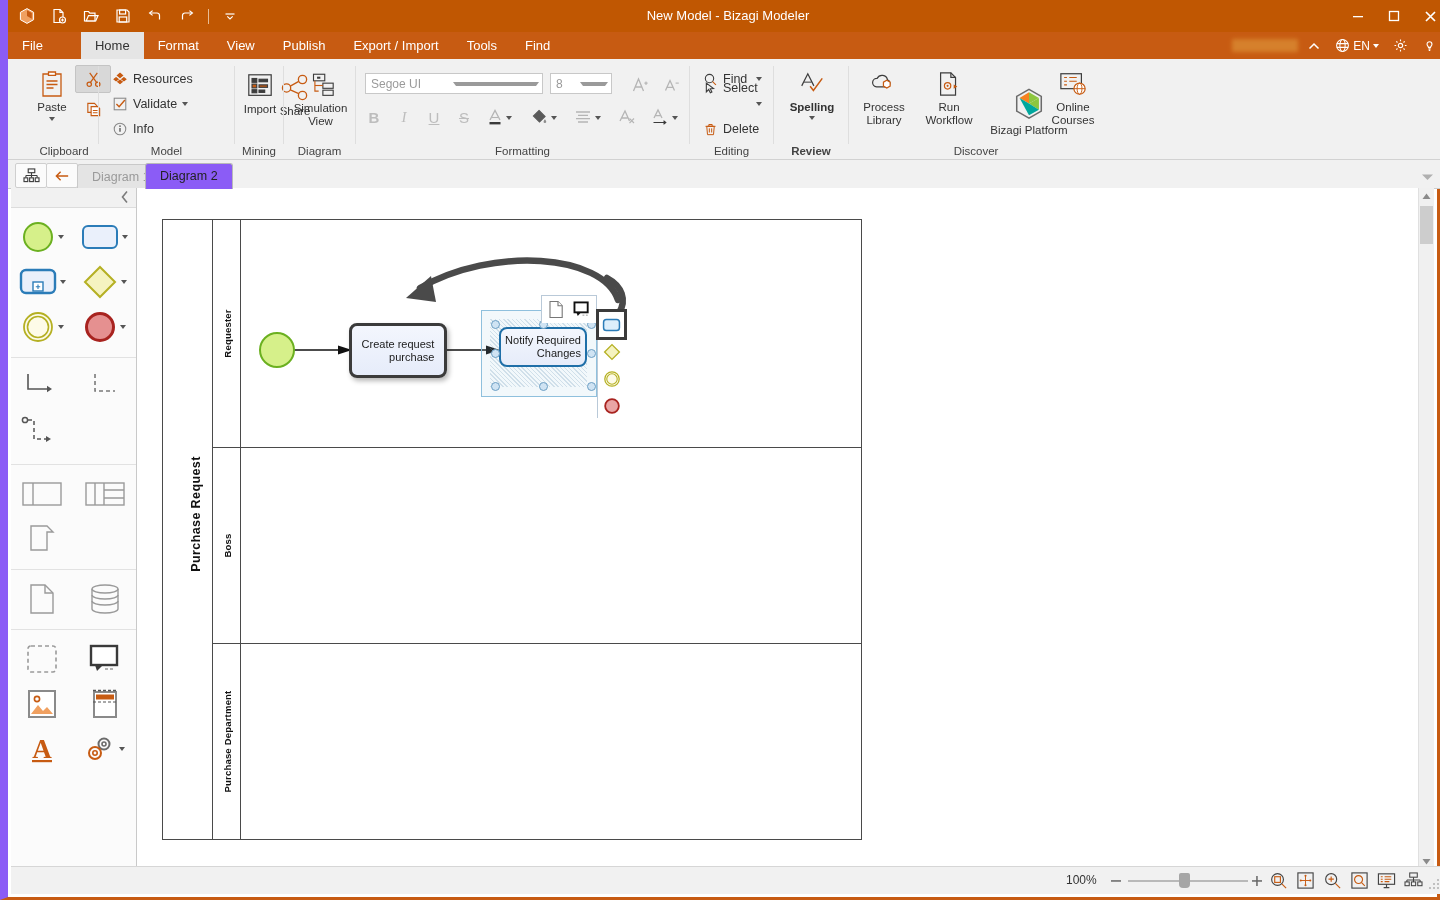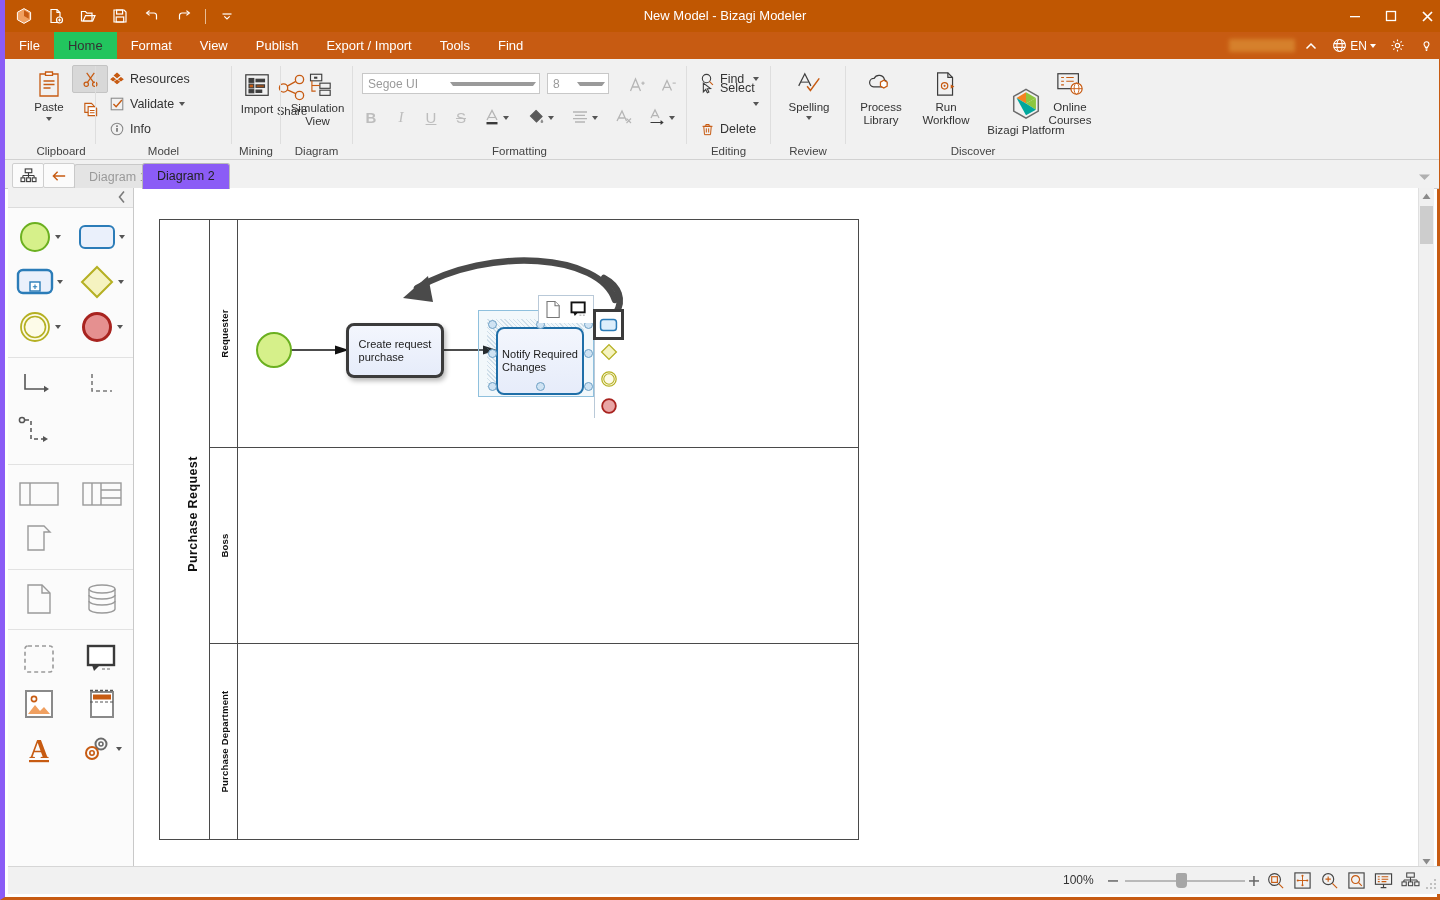--- a/index.html
+++ b/index.html
@@ -3,38 +3,38 @@
 <meta charset="utf-8">
 <style>
   html,body{margin:0;padding:0;}
   body{
     width:1440px;height:900px;overflow:hidden;
     font-family:"Liberation Sans", sans-serif;
     background:#ffffff;
     -webkit-font-smoothing:antialiased;
   }
   #app{position:relative;width:1440px;height:900px;box-sizing:border-box;
-       border-left:5px solid #8b5cf6;border-right:3px solid #C75B12;
+       border-left:8px solid #8b5cf6;border-right:3px solid #C75B12;
        border-bottom:3px solid #C75B12;background:#ffffff;}
 
   
   .titlebar{position:absolute;left:0;top:0;width:1440px;height:32px;background:#C05702;}
   .qat{position:absolute;left:0;top:0;height:32px;display:flex;align-items:center;padding-left:4px;gap:2px;}
   .qat .qbtn{width:30px;height:28px;display:flex;align-items:center;justify-content:center;cursor:pointer;}
   .qat .qsep{width:1px;height:15px;background:#e8bd95;margin:0 4px;}
   .wintitle{position:absolute;left:0;top:0;width:1440px;height:32px;line-height:32px;
             text-align:center;color:#fff;font-size:13px;}
   .wbtns{position:absolute;right:0;top:0;height:32px;display:flex;}
   .wbtn{width:36px;height:32px;display:flex;align-items:center;justify-content:center;cursor:pointer;}
 
   
   .menubar{position:absolute;left:0;top:32px;width:1440px;height:27px;background:#C75B12;}
   .menuitems{position:absolute;left:0;top:0;height:27px;display:flex;align-items:stretch;}
   .mi{padding:0 14px;height:27px;line-height:27px;color:#ffffff;font-size:13px;cursor:pointer;white-space:nowrap;}
-  .mi.active{background:#22c55e;color:#333333;}
+  .mi.active{background:#e5e5e5;color:#333333;margin-left:24px;}
   .menuright{position:absolute;right:6px;top:0;height:27px;display:flex;align-items:center;gap:4px;}
   .redact{width:66px;height:13px;background:#d8852f;border-radius:1px;filter:blur(2px);opacity:.9}
   .mr-btn{height:27px;display:flex;align-items:center;justify-content:center;padding:0 5px;cursor:pointer;color:#fff;font-size:12px;gap:3px;}
 
   
   .ribbon{position:absolute;left:0;top:59px;width:1434px;height:100px;background:#F1F1F1;
           border-bottom:1px solid #d2d2d2;}
   .rgroup{position:absolute;top:0;height:100px;}
   .rgroup .glabel{position:absolute;bottom:2px;left:0;width:100%;text-align:center;
                   font-size:11.5px;color:#444;}
@@ -88,21 +88,21 @@
   .poolhdr{position:absolute;left:0;top:0;width:50px;height:100%;border-right:1px solid #4a4a4a;box-sizing:border-box;}
   .poolname{position:absolute;left:-247px;top:287px;width:560px;text-align:center;
             transform:rotate(-90deg);font-size:12.5px;font-weight:bold;color:#111;letter-spacing:.4px;}
   .lane{position:absolute;left:50px;box-sizing:border-box;}
   .lanehdr{position:absolute;left:0;top:0;width:28px;height:100%;border-right:1px solid #4a4a4a;box-sizing:border-box;}
   .lanename{position:absolute;font-size:9.5px;font-weight:bold;color:#111;white-space:nowrap;
             transform:rotate(-90deg);transform-origin:center;letter-spacing:.2px;}
 
   .bpmn-task{position:absolute;box-sizing:border-box;border-radius:8px;
              background:linear-gradient(180deg,#F3F6FD 0%,#E6ECFA 100%);
-             display:flex;align-items:center;justify-content:center;text-align:left;
+             display:flex;align-items:center;justify-content:center;text-align:right;
              font-size:11px;color:#1b1b1b;line-height:13px;cursor:pointer;}
   .handle{position:absolute;width:7px;height:7px;border-radius:50%;background:#cfe3f3;border:1px solid #6c9fc4;}
 
   .ctxbar{position:absolute;background:#fbfbfb;border:1px solid #b9c9d8;box-sizing:border-box;}
   .ctxcell{width:27px;height:27px;display:flex;align-items:center;justify-content:center;cursor:pointer;background:#fff;}
 
   
   .statusbar{position:absolute;left:3px;bottom:3px;width:1434px;height:27px;background:#F1F1F1;
              border-top:1px solid #d6d6d6;}
   .zoomlbl{position:absolute;left:1055px;top:0;height:27px;line-height:27px;font-size:12px;color:#333;}
@@ -421,21 +421,21 @@
           <path d="M4.5 5.2h9l-.9 10H5.4z"></path>
             <path d="M3 5.2h12M7 3h4v2.2H7z"></path>
             <path d="M7.6 7.6v5M10.4 7.6v5"></path>
         </svg>
         <span class="lbl">Delete</span>
       </div>
       <div class="glabel" style="width:83px;">Editing</div>
     </div>
     <div class="rsep" style="left:765px"></div>
 
-    <div class="rgroup" style="left:766px;width:74px;">
+    <div class="rgroup" style="left:766px;width:74px;font-weight:bold;">
       <div class="bigbtn" style="position:absolute;left:5px;top:6px;width:64px;height:72px;">
         <svg width="30" height="28" viewBox="0 0 32 30" fill="none">
           <path d="M5 17L11.5 4 18 17" stroke="#3d3d3d" stroke-width="1.3"></path>
             <path d="M7.5 13h8" stroke="#3d3d3d" stroke-width="1.1"></path>
           <path d="M14 17.5l3.5 4.5L27 9" stroke="#C75B12" stroke-width="1.6"></path>
         </svg>
         <div class="lbl">Spelling</div>
         <span class="caret" style="margin-top:2px"></span>
       </div>
       <div class="glabel" style="width:74px;">Review</div>
@@ -782,21 +782,21 @@
         <span>
           <span>Create request</span><br><span>purchase</span>
         </span>
       </div>
 
       <div style="position:absolute;left:318px;top:90px;width:114px;height:85px;
            border:1px solid #8fc0dd;background:rgba(160,205,230,.14);"></div>
       <div style="position:absolute;left:327px;top:99px;width:97px;height:68px;
            background:repeating-linear-gradient(45deg,rgba(120,160,190,.28) 0 1px,transparent 1px 3px);"></div>
 
-      <div class="bpmn-task" style="left:336px;top:107px;width:88px;height:68px;border:2.4px solid #1F6FA8;">
+      <div class="bpmn-task" style="left:336px;top:107px;width:88px;height:40px;border:2.4px solid #1F6FA8;">
         <span>
           <span>Notify Required</span><br><span>Changes</span>
         </span>
       </div>
 
       <div class="handle" style="left:328px;top:100px"></div>
       <div class="handle" style="left:376px;top:100px"></div>
       <div class="handle" style="left:424px;top:100px"></div>
       <div class="handle" style="left:328px;top:129px"></div>
       <div class="handle" style="left:424px;top:129px"></div>

